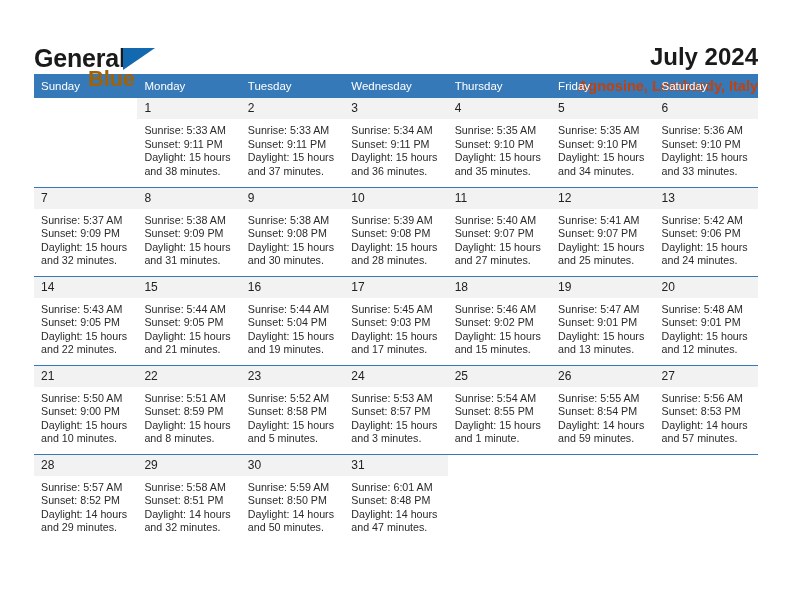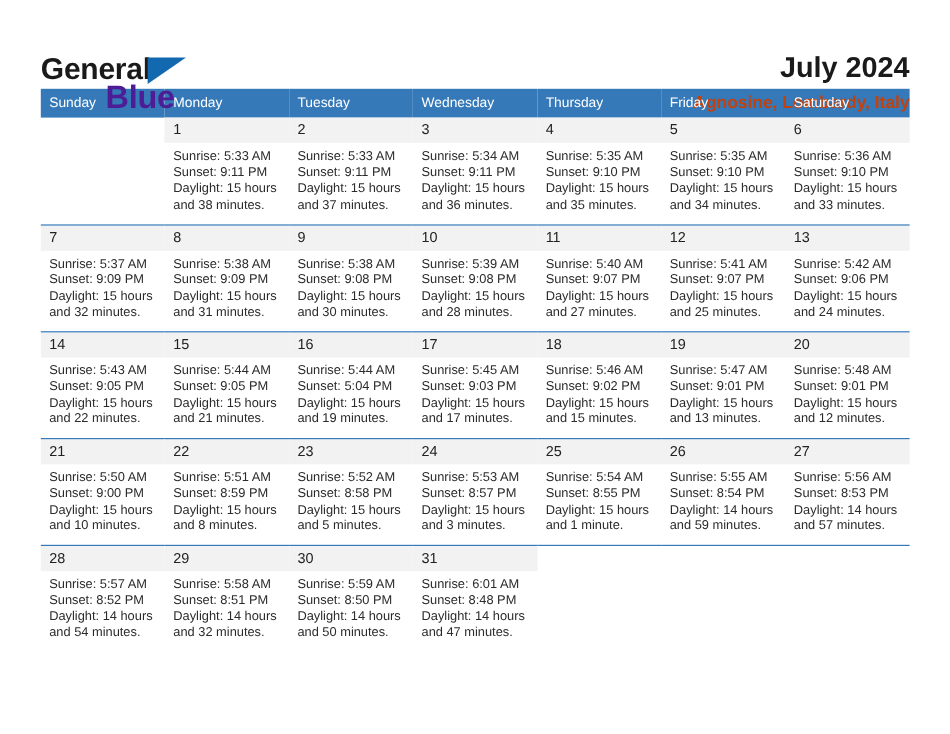--- a/index.html
+++ b/index.html
@@ -46,22 +46,22 @@
     left: 0;
     top: 2px;
     font-size: 25px;
     color: #1a1a1a;
     letter-spacing: -0.2px;
   }
   .brand-blue {
     position: absolute;
     left: 54px;
     top: 24px;
-    font-size: 27px;
-    color: #4c1d95;
+    font-size: 22px;
+    color: #a16207;
     letter-spacing: -0.2px;
     text-align: center;
   }
   .brand-mark {
     position: absolute;
     left: 89px;
     top: 4px;
     width: 0;
     height: 0;
     border-left: 32px solid #1269b0;
@@ -439,21 +439,21 @@
               </div>
             </td>
           </tr>
           <tr class="week-row">
             <td class="day-cell">
               <span class="daynum">28</span>
               <div class="details">
                 <div>Sunrise: 5:57 AM</div>
                 <div>Sunset: 8:52 PM</div>
                 <div>Daylight: 14 hours</div>
-                <div>and 54 minutes.</div>
+                <div>and 29 minutes.</div>
               </div>
             </td>
             <td class="day-cell">
               <span class="daynum">29</span>
               <div class="details">
                 <div>Sunrise: 5:58 AM</div>
                 <div>Sunset: 8:51 PM</div>
                 <div>Daylight: 14 hours</div>
                 <div>and 32 minutes.</div>
               </div>

